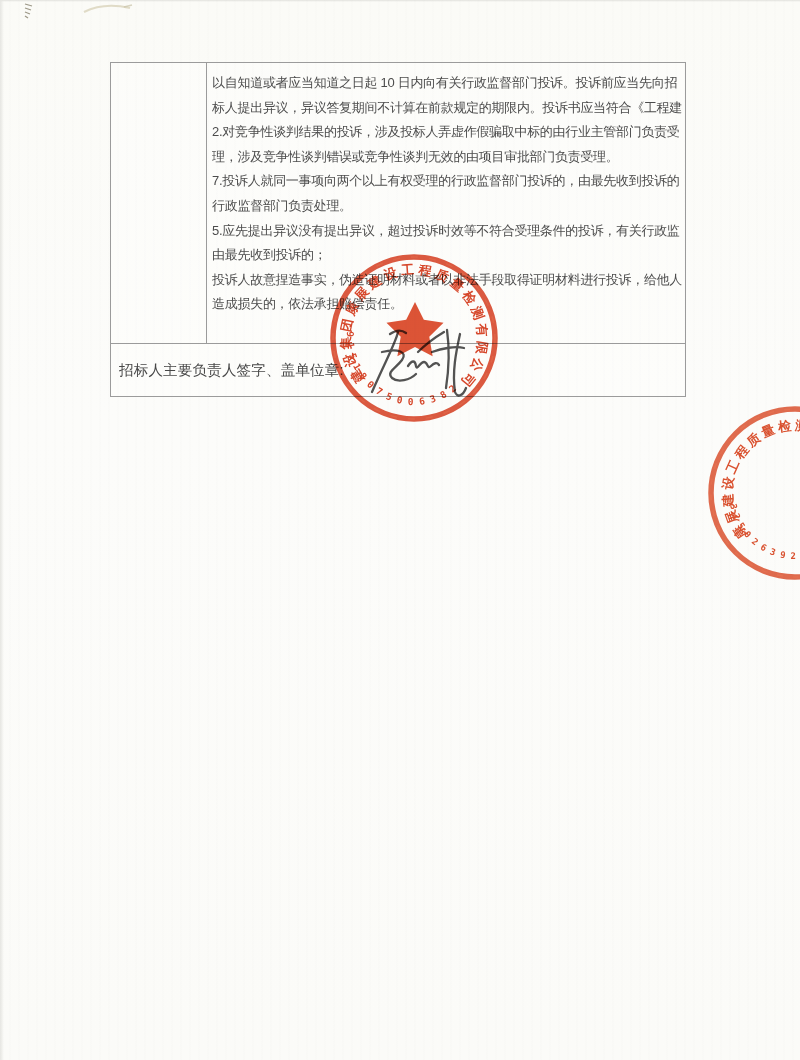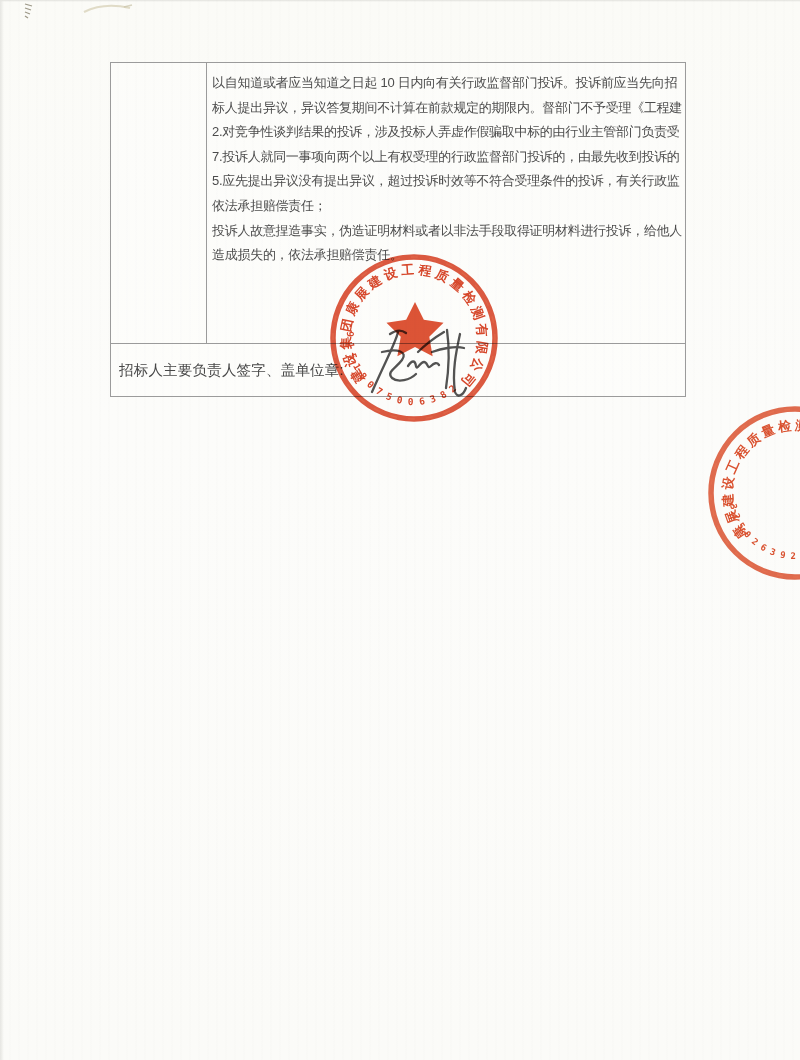--- a/index.html
+++ b/index.html
@@ -62,25 +62,27 @@
     <path d="M25,4 l7,2 m-7,2 l6,2 m-6,2 l5,2 m-5,2 l3,2" stroke="#7d7763" stroke-width="1.3" fill="none" opacity="0.75"></path>
     <path d="M84,12 C98,5 112,4 130,8" stroke="#d9d3ba" stroke-width="2" fill="none" opacity="0.8"></path>
     <path d="M124,7 l8,-2" stroke="#c9c3a8" stroke-width="1.4" fill="none" opacity="0.7"></path>
   </svg>
 
   <div class="doc-table">
     <div class="row-main">
       <div class="cell-left"></div>
       <div class="cell-right">
         <div class="body-line">以自知道或者应当知道之日起 10 日内向有关行政监督部门投诉。投诉前应当先向招</div>
-        <div class="body-line">标人提出异议，异议答复期间不计算在前款规定的期限内。督部门不予受理《工程建</div>
+        <div class="body-line">标人提出异议，异议答复期间不计算在前款规定的期限内。投诉书应当符合《工程建</div>
         <div class="body-line">2.对竞争性谈判结果的投诉，涉及投标人弄虚作假骗取中标的由行业主管部门负责受</div>
+        <div class="body-line">理，涉及竞争性谈判错误或竞争性谈判无效的由项目审批部门负责受理。</div>
         <div class="body-line">7.投诉人就同一事项向两个以上有权受理的行政监督部门投诉的，由最先收到投诉的</div>
+        <div class="body-line">行政监督部门负责处理。</div>
         <div class="body-line">5.应先提出异议没有提出异议，超过投诉时效等不符合受理条件的投诉，有关行政监</div>
-        <div class="body-line">依法承担赔偿责任；</div>
+        <div class="body-line">由最先收到投诉的；</div>
         <div class="body-line">投诉人故意捏造事实，伪造证明材料或者以非法手段取得证明材料进行投诉，给他人</div>
         <div class="body-line">造成损失的，依法承担赔偿责任。</div>
       </div>
     </div>
     <div class="row-sign">
       <span class="sign-label">招标人主要负责人签字、盖单位章:</span>
     </div>
   </div>
 
   <svg class="stamp stamp-main" viewBox="0 0 280 280">

